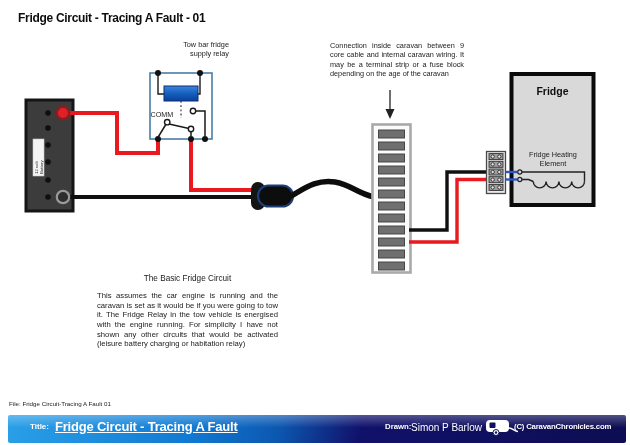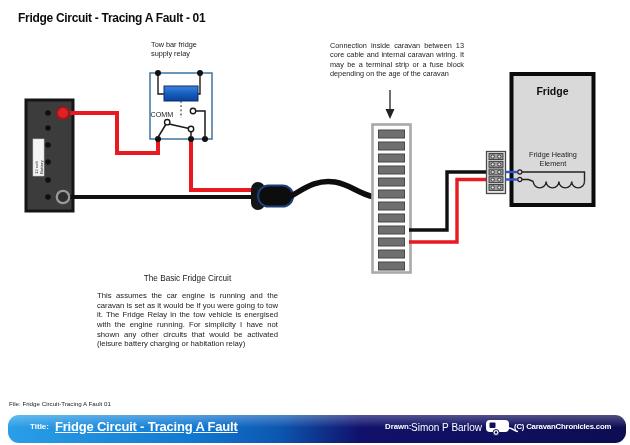--- a/index.html
+++ b/index.html
@@ -1,29 +1,29 @@
 <!DOCTYPE html>
 <html><head>
 <meta charset="utf-8">
 <style>
   html,body{margin:0;padding:0;background:#fff;}
   .page{position:relative;width:630px;height:445px;background:#ffffff;overflow:hidden;
         font-family:"Liberation Sans", sans-serif;color:#111;}
   svg.layer{position:absolute;left:0;top:0;z-index:5;pointer-events:none;}
   .txt{position:absolute;z-index:10;}
   .page-title{left:10px;top:11px;font-size:12px;font-weight:bold;letter-spacing:-0.3px;color:#0d0d0d;margin-left:8px;}
-  .relay-label{left:151px;top:40px;width:78px;text-align:left;font-size:7.3px;line-height:1.25;color:#222;}
+  .relay-label{left:151px;top:40px;width:78px;text-align:right;font-size:7.3px;line-height:1.25;color:#222;}
   .plug-label{left:238px;top:146px;width:68px;text-align:center;font-size:7.3px;line-height:1.3;color:#222;}
   .conn-note{left:330px;top:41px;width:134px;text-align:justify;font-size:7.3px;line-height:1.28;color:#222;}
   .fridge-title{left:512px;top:85px;width:81px;text-align:center;font-size:10.5px;font-weight:bold;color:#0d0d0d;}
   .element-label{left:512px;top:150px;width:82px;text-align:center;font-size:7.3px;line-height:1.25;color:#222;}
   .desc-heading{left:97px;top:274px;width:181px;text-align:center;font-size:8.2px;color:#1a1a1a;}
   .desc-body{left:97px;top:291px;width:181px;text-align:justify;font-size:7.7px;line-height:1.25;color:#1a1a1a;}
   .file-label{left:9px;top:400px;font-size:6.2px;color:#222;}
-  .footer-bar{position:absolute;left:8px;top:415px;width:618px;height:28px;z-index:4;border-radius:11px;
+  .footer-bar{position:absolute;left:8px;top:415px;width:618px;height:28px;z-index:4;border-radius:2px;
      background:linear-gradient(180deg, rgba(255,255,255,.28) 0%, rgba(255,255,255,0) 45%),
                 linear-gradient(102deg, #2aa0e8 0%, #1179d2 30%, #0c57b0 44%, #11116b 57%, #0d0d52 100%);}
   .footer-bar span{position:absolute;color:#fff;white-space:nowrap;}
   .ft-title-label{left:22px;top:7px;font-size:8px;font-weight:bold;}
   .ft-title-value{left:47px;top:4px;font-size:13px;font-weight:bold;letter-spacing:-0.2px;text-decoration:underline;}
   .ft-drawn-label{left:377px;top:7px;font-size:7.8px;font-weight:bold;}
   .ft-drawn-value{left:403px;top:7px;font-size:10px;}
   .ft-copyright{left:506px;top:7px;font-size:7.8px;font-weight:bold;letter-spacing:-0.2px;}
 </style>
 </head>
@@ -163,21 +163,21 @@
   </svg>
 
   <div class="txt page-title">Fridge Circuit - Tracing A Fault - 01</div>
 
   <div class="txt relay-label">
     <div>Tow bar fridge</div>
     <div>supply relay</div>
   </div>
 
 
-  <div class="txt conn-note">Connection inside caravan between 13 core cable and internal caravan wiring. It may be a terminal strip or a fuse block depending on the age of the caravan</div>
+  <div class="txt conn-note">Connection inside caravan between 9 core cable and internal caravan wiring. It may be a terminal strip or a fuse block depending on the age of the caravan</div>
 
   <div class="txt fridge-title">Fridge</div>
 
   <div class="txt desc-heading">The Basic Fridge Circuit</div>
 
   <div class="txt element-label">
     <div>Fridge Heating</div>
     <div>Element</div>
   </div>
   <div class="txt desc-body">This assumes the car engine is running and the caravan is set as it would be if you were going to tow it. The Fridge Relay in the tow vehicle is energised with the engine running. For simplicity I have not shown any other circuits that would be activated (leisure battery charging or habitation relay)</div>

